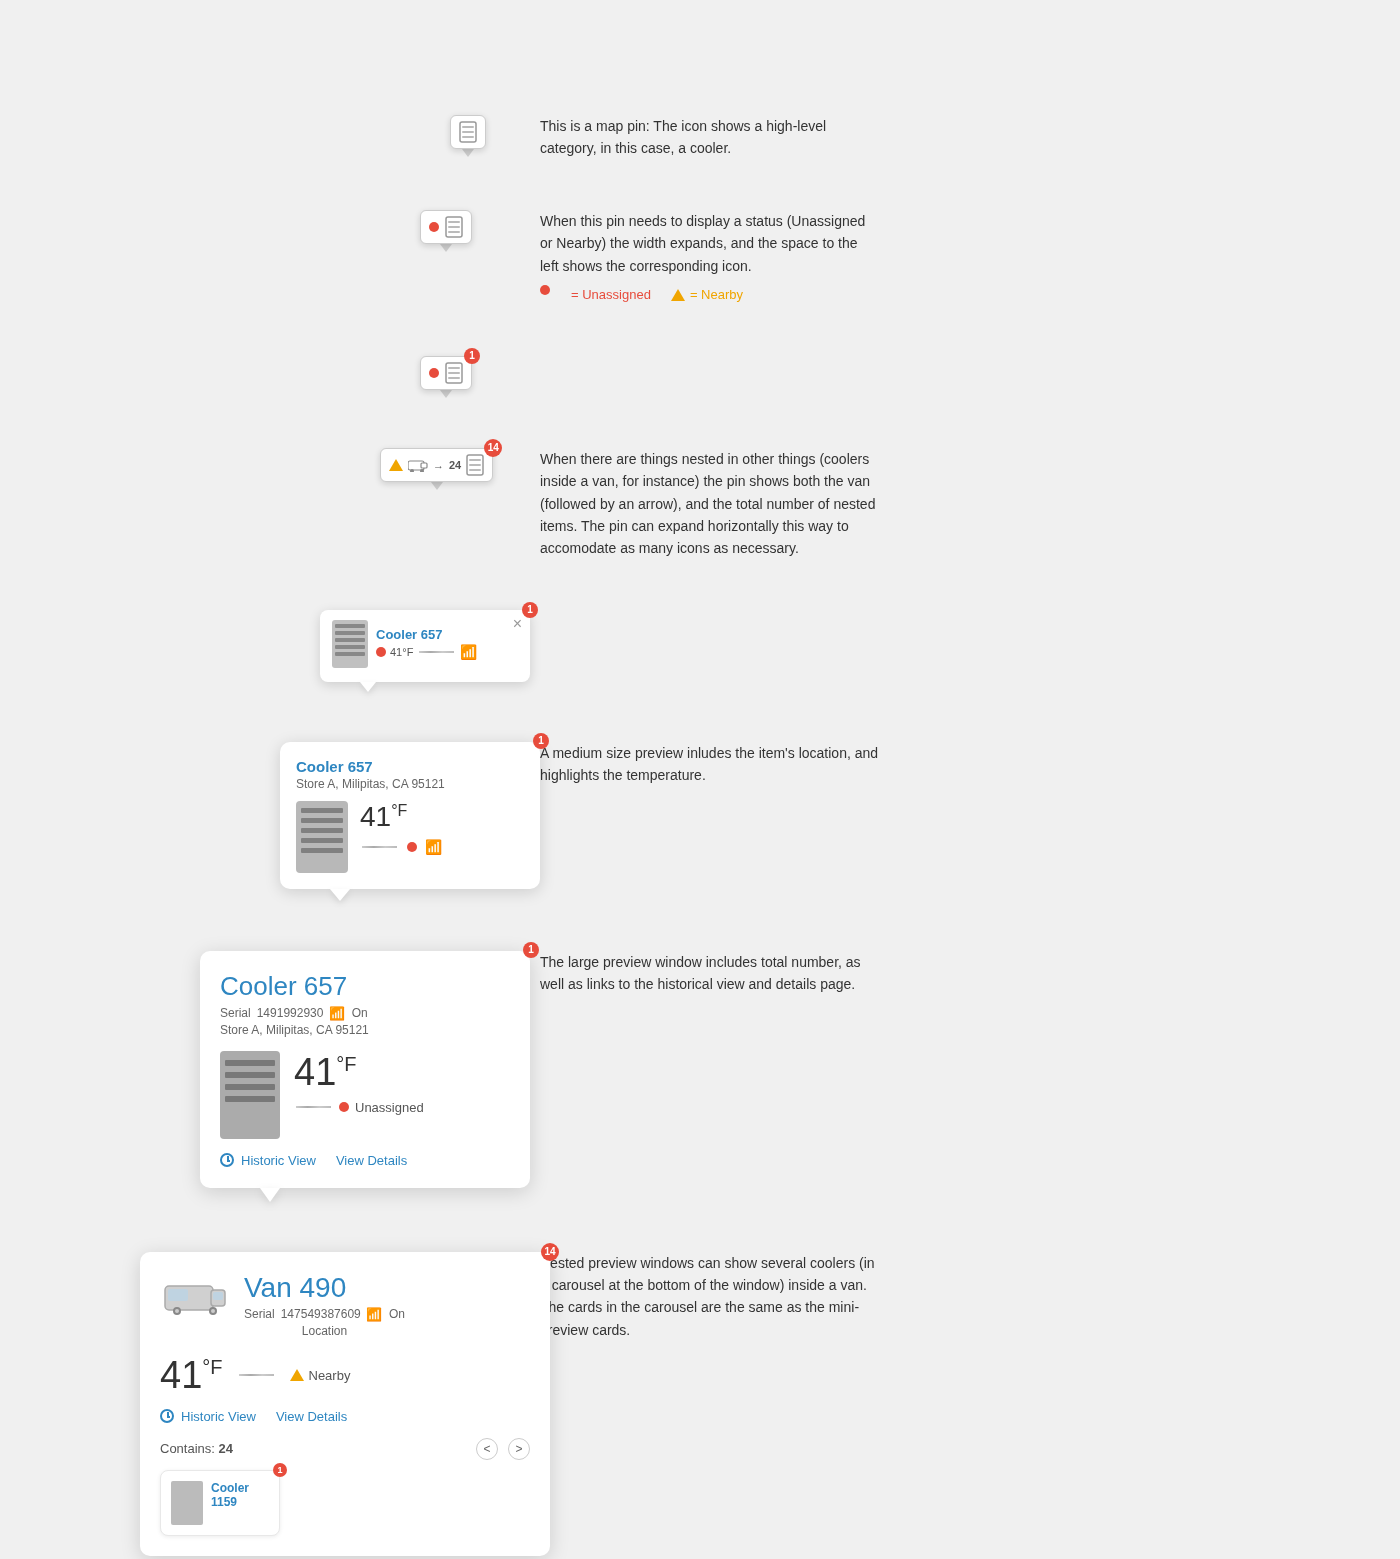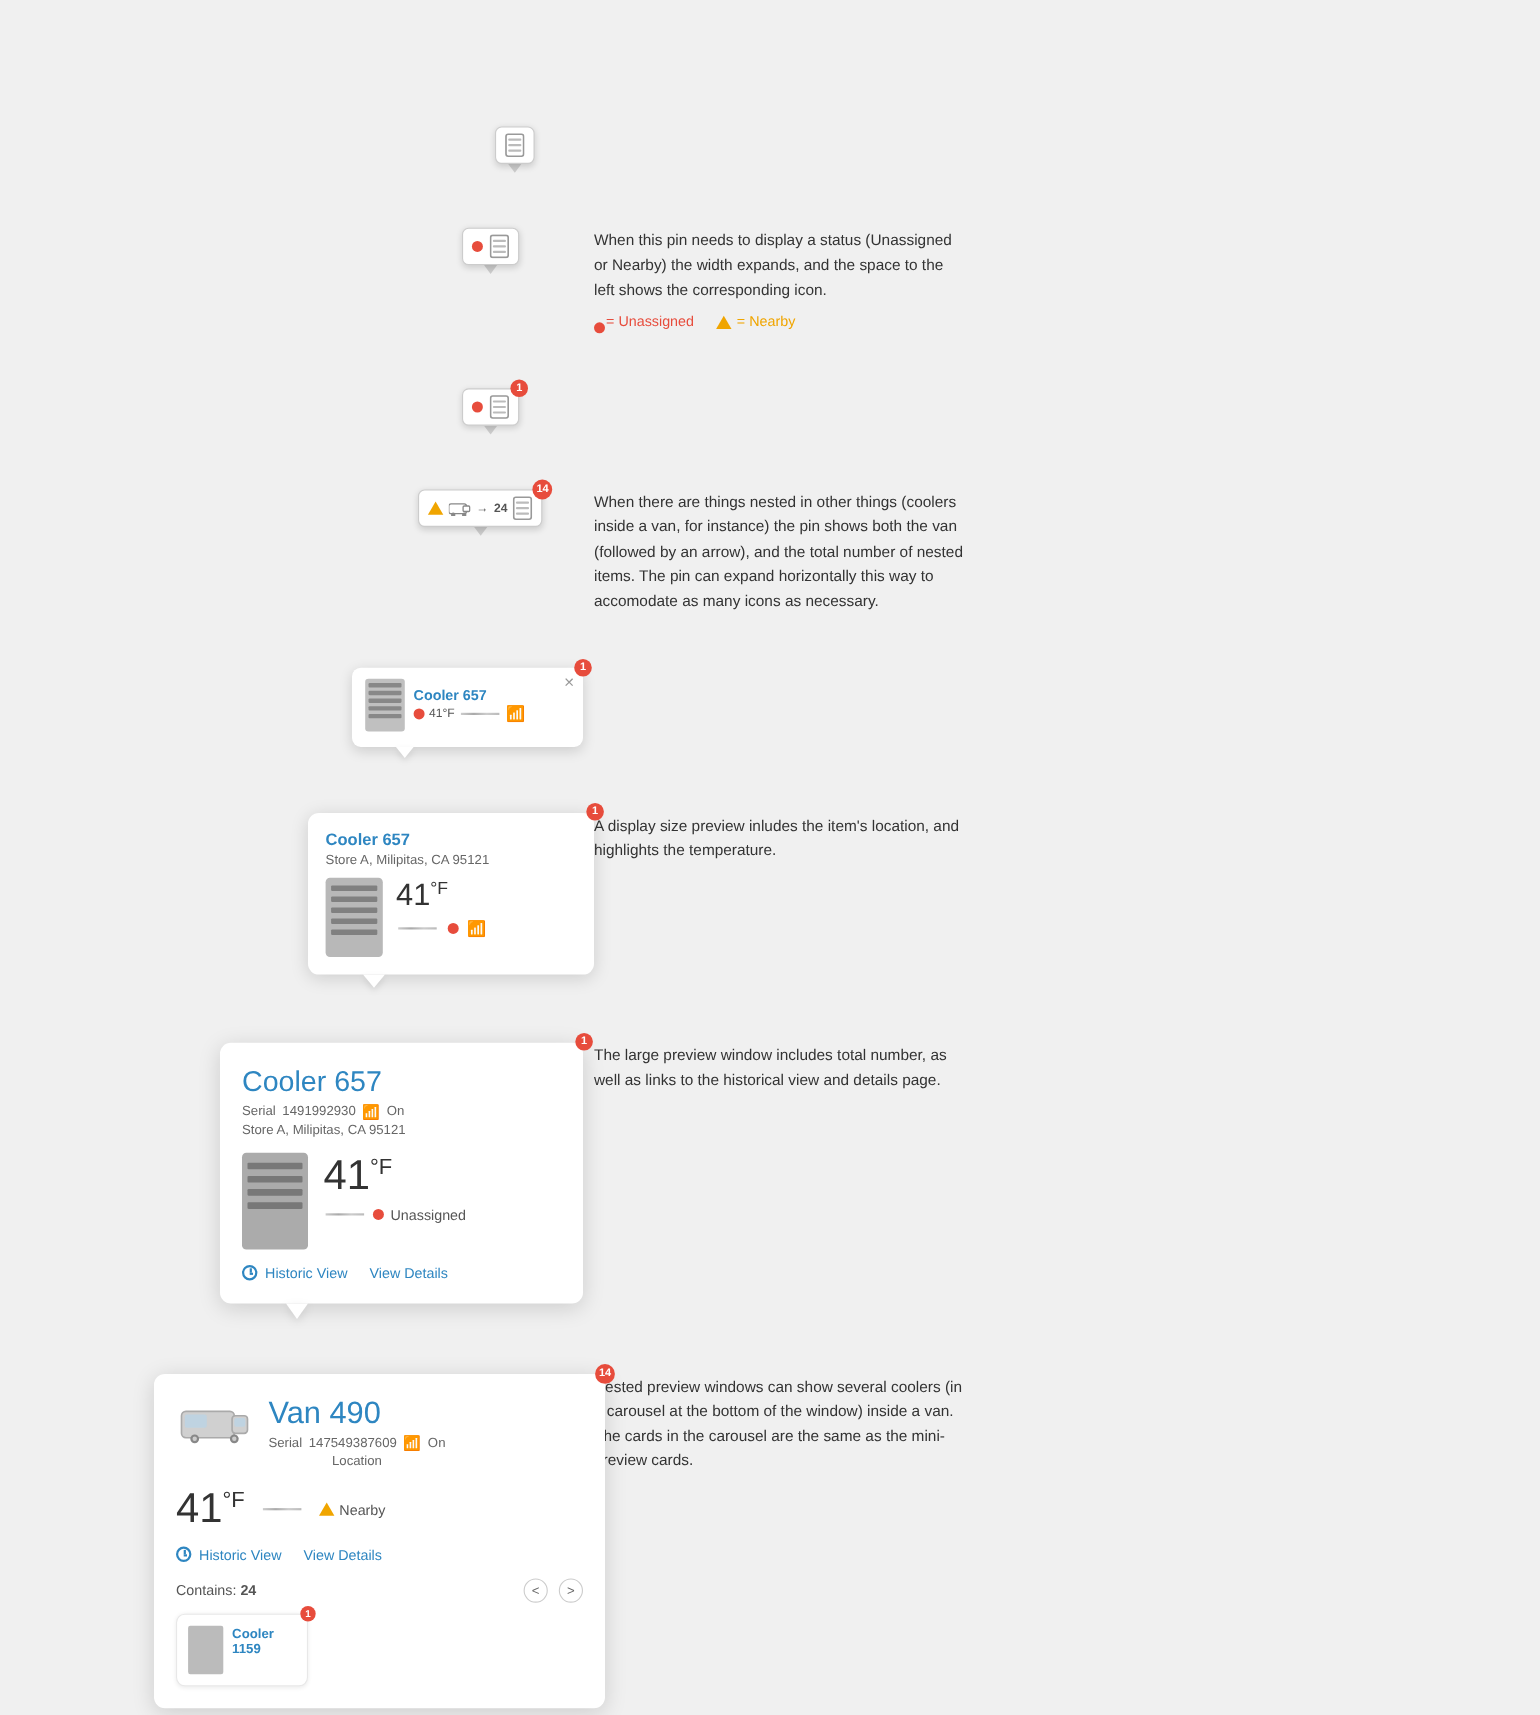--- a/index.html
+++ b/index.html
@@ -461,41 +461,44 @@
           <svg width="18" height="22" viewBox="0 0 18 22">
             <rect x="1" y="1" width="16" height="20" rx="2" fill="white" stroke="#999" stroke-width="1.5"></rect>
             <rect x="3" y="5" width="12" height="2" rx="1" fill="#bbb"></rect>
             <rect x="3" y="10" width="12" height="2" rx="1" fill="#bbb"></rect>
             <rect x="3" y="15" width="12" height="2" rx="1" fill="#bbb"></rect>
           </svg>
         </div>
         <div class="pin-arrow"></div>
       </div>
     </div>
+    <div class="section-right" style="padding-top: 55px;">
+      <p class="desc-text">This is a map pin: The icon shows a high-level category, in this case, a cooler.</p>
+    </div>
   </div>
 
   <div class="section" style="margin-bottom: 40px;">
     <div class="section-left" style="padding-top: 10px;">
       <div style="display:flex; flex-direction:column; align-items:center; margin-left: 340px;">
         <div class="pin-body" style="gap:6px;">
           <div class="status-dot-red"></div>
           <svg width="18" height="22" viewBox="0 0 18 22">
             <rect x="1" y="1" width="16" height="20" rx="2" fill="white" stroke="#999" stroke-width="1.5"></rect>
             <rect x="3" y="5" width="12" height="2" rx="1" fill="#bbb"></rect>
             <rect x="3" y="10" width="12" height="2" rx="1" fill="#bbb"></rect>
             <rect x="3" y="15" width="12" height="2" rx="1" fill="#bbb"></rect>
           </svg>
         </div>
         <div class="pin-arrow"></div>
       </div>
     </div>
     <div class="section-right" style="padding-top: 10px;">
       <p class="desc-text">When this pin needs to display a status (Unassigned or Nearby) the width expands, and the space to the left shows the corresponding icon.</p>
       <div style="display:flex; gap:20px; margin-top:8px; align-items:center;">
-        <div style="display:flex; align-items:flex-end; gap:1px;">
+        <div style="display:flex; align-items:flex-start; gap:21px;">
           <div class="status-dot-red"></div>
           <span class="desc-text unassigned-text" style="font-size:13px;">= Unassigned</span>
         </div>
         <div style="display:flex; align-items:center; gap:5px;">
           <div class="status-tri-yellow"></div>
           <span class="desc-text nearby-text" style="font-size:13px;">= Nearby</span>
         </div>
       </div>
     </div>
   </div>
@@ -610,21 +613,21 @@
                 </div>
               </div>
             </div>
           </div>
           <div class="preview-medium-tail"></div>
           <div style="position:absolute; top:-9px; right:-9px; background:#e74c3c; color:white; font-size:10px; font-weight:bold; width:16px; height:16px; border-radius:50%; display:flex; align-items:center; justify-content:center;">1</div>
         </div>
       </div>
     </div>
     <div class="section-right" style="padding-top: 10px;">
-      <p class="desc-text">A display size preview inludes the item's location, and highlights the temperature.</p>
+      <p class="desc-text">A medium size preview inludes the item's location, and highlights the temperature.</p>
     </div>
   </div>
 
   <div class="section" style="margin-bottom: 40px;">
     <div class="section-left" style="padding-top: 10px;">
       <div style="margin-left: 120px;">
         <div style="position:relative; display:inline-block;">
           <div class="preview-large">
             <div class="preview-large-name">Cooler 657</div>
             <div class="preview-large-serial">

